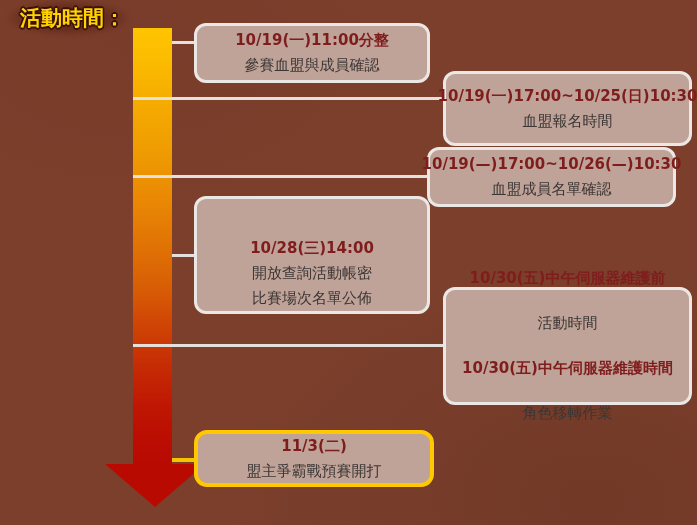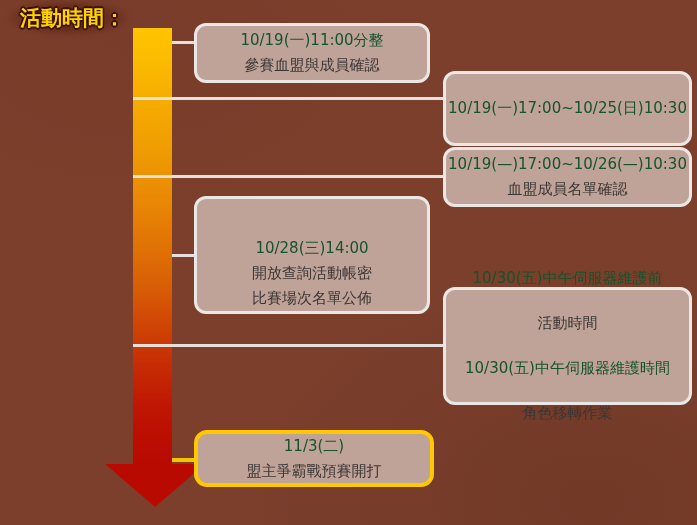--- a/index.html
+++ b/index.html
@@ -124,22 +124,22 @@
     border-width: 4px;
     border-radius: 13px;
   }
   .line {
     font-size: 15px;
     line-height: 25px;
     white-space: nowrap;
     font-weight: normal;
   }
   .line.accent {
-    color: #14532d;
-    font-weight: normal;
+    color: #7f1d1d;
+    font-weight: bold;
   }
   .line.body {
     color: #3b3634;
     font-weight: normal;
   }
 </style>
 </head>
 <body>
 
 <div id="stage">
@@ -160,22 +160,23 @@
       <div class="connector" style="left: 133px; width: 312px; top: 344px;"></div>
       <div class="connector gold" style="left: 172px; width: 24px; top: 458px;"></div>
     </div>
   <div id="boxes">
       <div class="event-box" style="left: 194px; top: 23px; width: 236px; height: 60px;">
         <div class="line accent">10/19(一)11:00分整</div>
         <div class="line body">參賽血盟與成員確認</div>
       </div>
       <div class="event-box" style="left: 443px; top: 71px; width: 249px; height: 75px;">
         <div class="line accent">10/19(一)17:00~10/25(日)10:30</div>
+        <div class="line body">血盟報名時間</div>
       </div>
-      <div class="event-box" style="left: 443px; top: 147px; width: 249px; height: 60px;">
+      <div class="event-box" style="left: 427px; top: 147px; width: 249px; height: 60px;">
         <div class="line accent">10/19(—)17:00~10/26(—)10:30</div>
         <div class="line body">血盟成員名單確認</div>
       </div>
       <div class="event-box" style="left: 194px; top: 196px; width: 236px; height: 118px; justify-content: flex-end;">
         <div class="line accent">10/28(三)14:00</div>
         <div class="line body">開放查詢活動帳密</div>
         <div class="line body">比賽場次名單公佈</div>
       </div>
       <div class="event-box" style="left: 443px; top: 287px; width: 249px; height: 118px; gap: 20px;">
         <div class="line accent">10/30(五)中午伺服器維護前</div>

